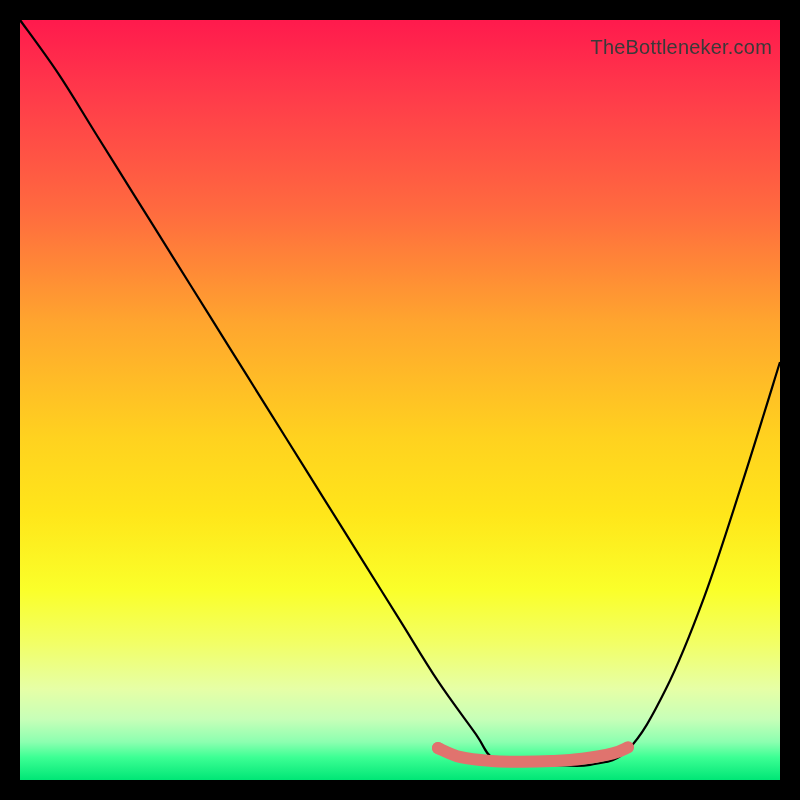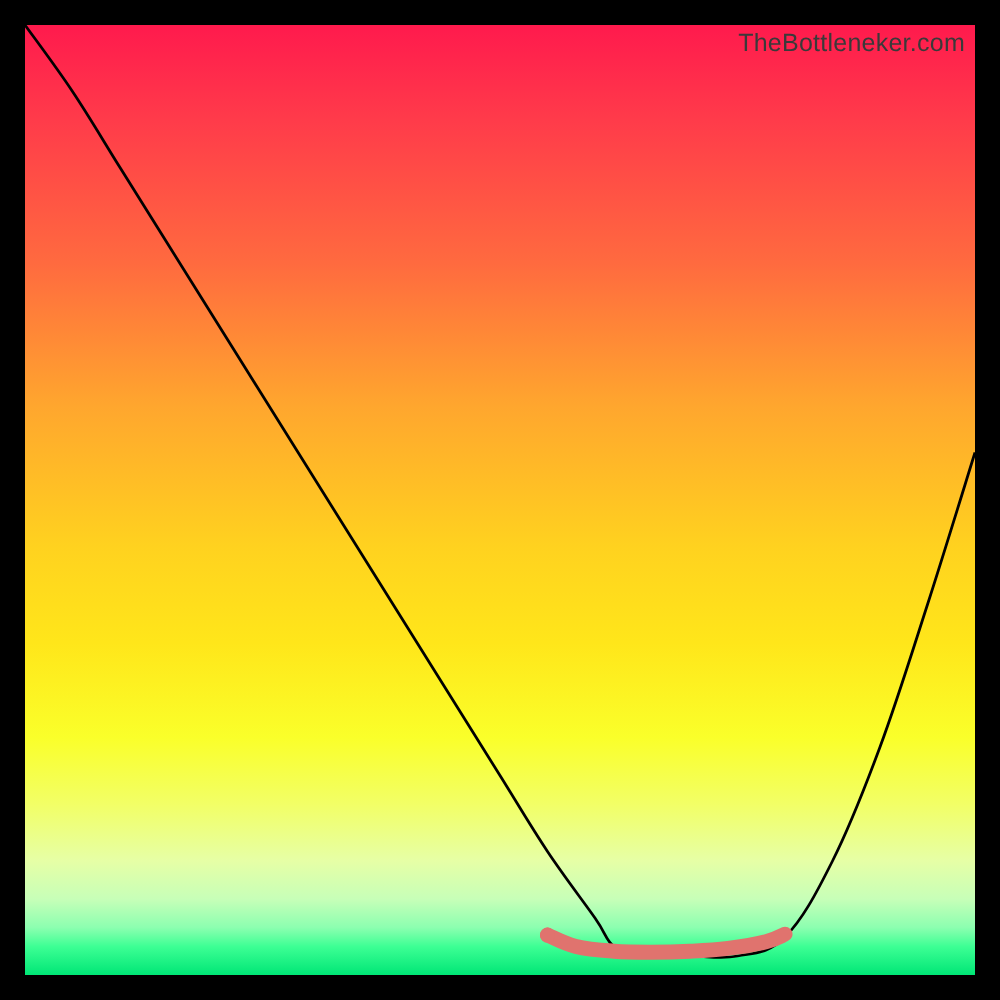--- a/index.html
+++ b/index.html
@@ -26,21 +26,21 @@
       #faff2a 75%,
       #f2ff66 82%,
       #e6ffa6 88%,
       #c7ffb8 92%,
       #8cffb0 95%,
       #3dff94 97%,
       #00e676 100%);
   }
   .watermark {
     position: absolute;
-    top: 4px;
+    top: 16px;
     right: 8px;
     font-family: Arial, Helvetica, sans-serif;
     font-size: 20px;
     font-weight: 500;
     color: #3a3a3a;
     letter-spacing: 0.2px;
   }
   svg.curves {
     position: absolute;
     left: 0; top: 0;

